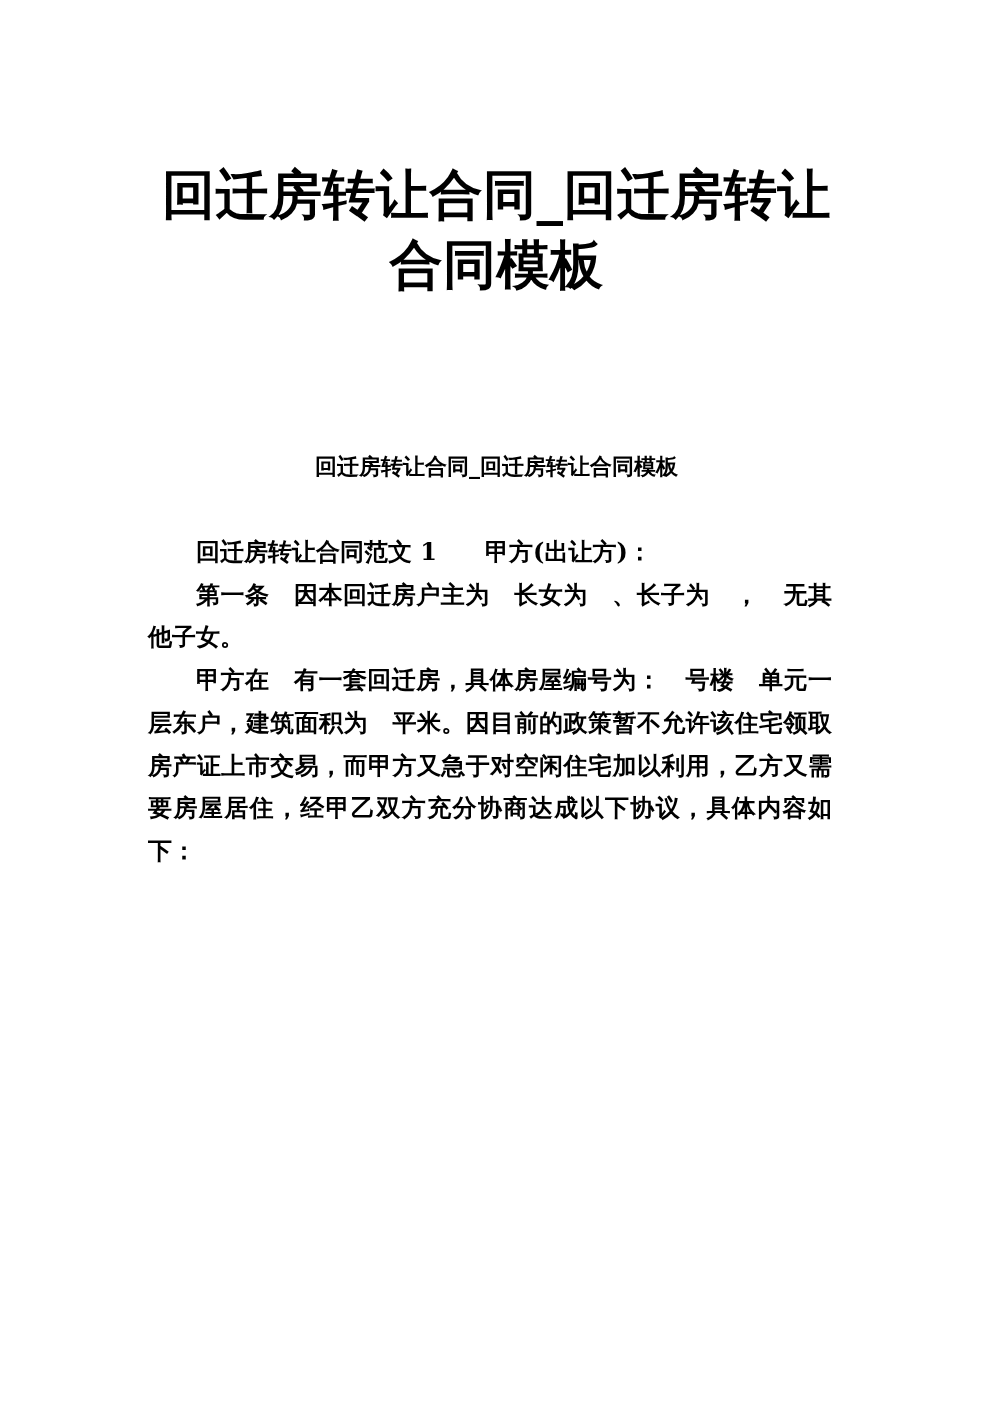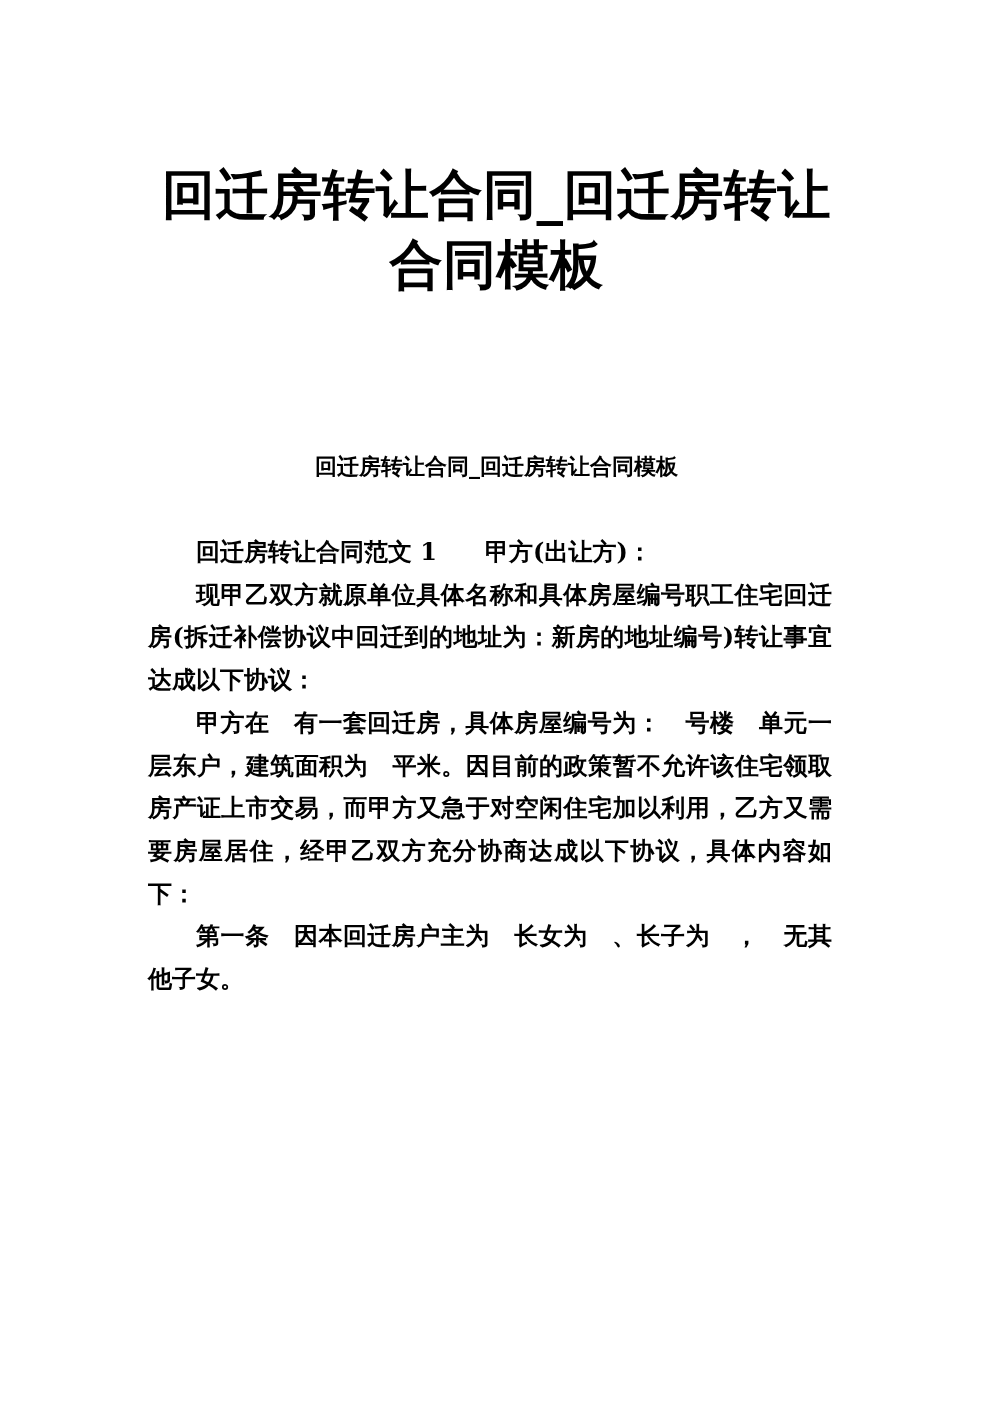--- a/index.html
+++ b/index.html
@@ -56,18 +56,17 @@
 <body>
 
 <div class="page">
 
   <h1 class="doc-title">回迁房转让合同_回迁房转让合同模板</h1>
 
   <div class="subtitle">回迁房转让合同_回迁房转让合同模板</div>
 
   <div class="body-block">
     <p class="para">回迁房转让合同范文 1　　甲方(出让方)：</p>
-    <p class="para">现甲乙双方就原单位具体名称和具体房屋编号职工住宅回迁房(拆迁补偿协议中回迁到的地址为：新房的地址编号)转让事宜达成以下协议：</p>
+    <p class="para">第一条　因本回迁房户主为　长女为　、长子为　，　无其他子女。</p>
     <p class="para">甲方在　有一套回迁房，具体房屋编号为：　号楼　单元一层东户，建筑面积为　平米。因目前的政策暂不允许该住宅领取房产证上市交易，而甲方又急于对空闲住宅加以利用，乙方又需要房屋居住，经甲乙双方充分协商达成以下协议，具体内容如下：</p>
-    <p class="para">第一条　因本回迁房户主为　长女为　、长子为　，　无其他子女。</p>
   </div>
 
 </div>
 
 </body></html>

